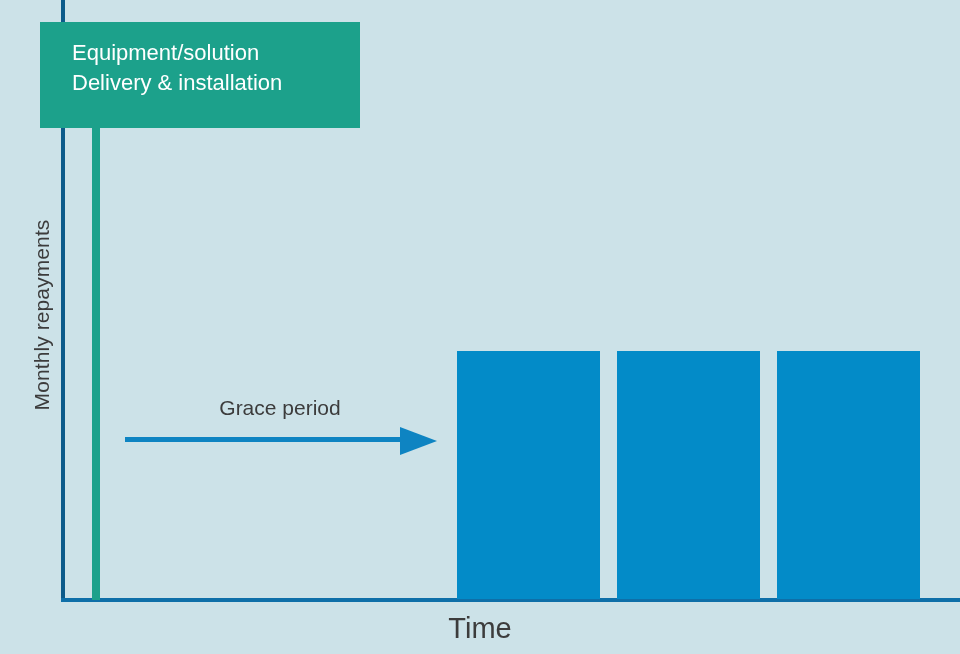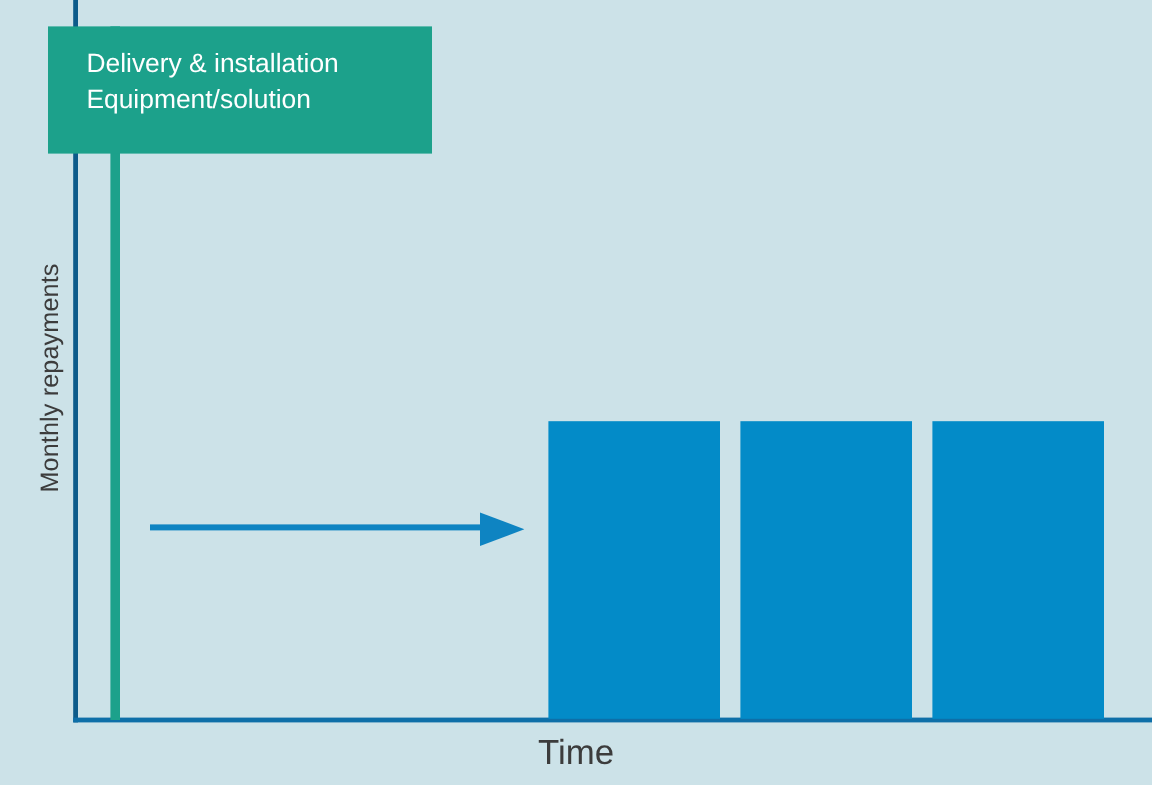--- a/index.html
+++ b/index.html
@@ -124,24 +124,25 @@
   <div class="y-axis-line" style="background: rgb(12, 91, 138);"></div>
   <div class="x-axis-line" style="background: rgb(14, 111, 168);"></div>
 
   <div class="bar" id="bar-0" style="left: 457px; top: 351px; width: 143px; height: 248px; background: rgb(3, 139, 200);"></div>
   <div class="bar" id="bar-1" style="left: 617px; top: 351px; width: 143px; height: 248px; background: rgb(3, 139, 200);"></div>
   <div class="bar" id="bar-2" style="left: 777px; top: 351px; width: 143px; height: 248px; background: rgb(3, 139, 200);"></div>
 
   <div class="event-line" style="background: rgb(28, 161, 139);"></div>
 
   <div class="callout-box" style="background: rgb(28, 161, 139);">
+    <span class="callout-line">Equipment/solution</span>
     <span class="callout-line">Delivery &amp; installation</span>
-    <span class="callout-line">Equipment/solution</span>
   </div>
 
+  <div class="grace-label">Grace period</div>
   <svg class="grace-arrow" viewBox="0 0 312 32" xmlns="http://www.w3.org/2000/svg">
     <rect x="0" y="12" width="280" height="5" fill="#0e84c2"></rect>
     <polygon points="275,2 312,16 275,30" fill="#0e84c2"></polygon>
   </svg>
 
   <div class="y-axis-title">Monthly repayments</div>
   <div class="x-axis-title">Time</div>
 
 </div>
 

